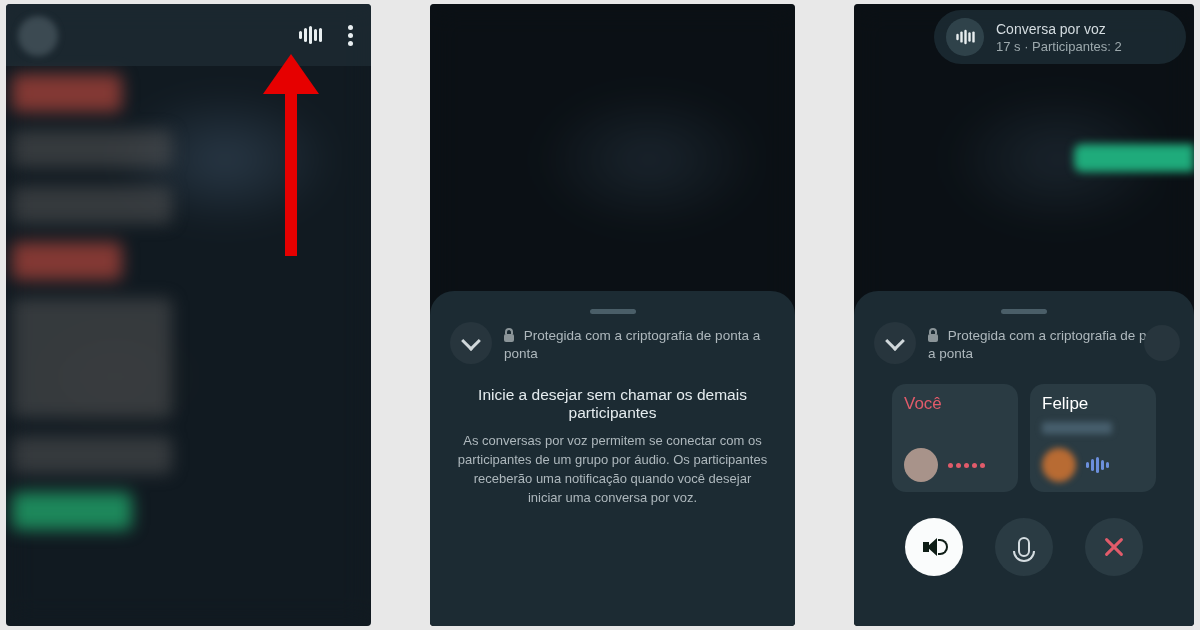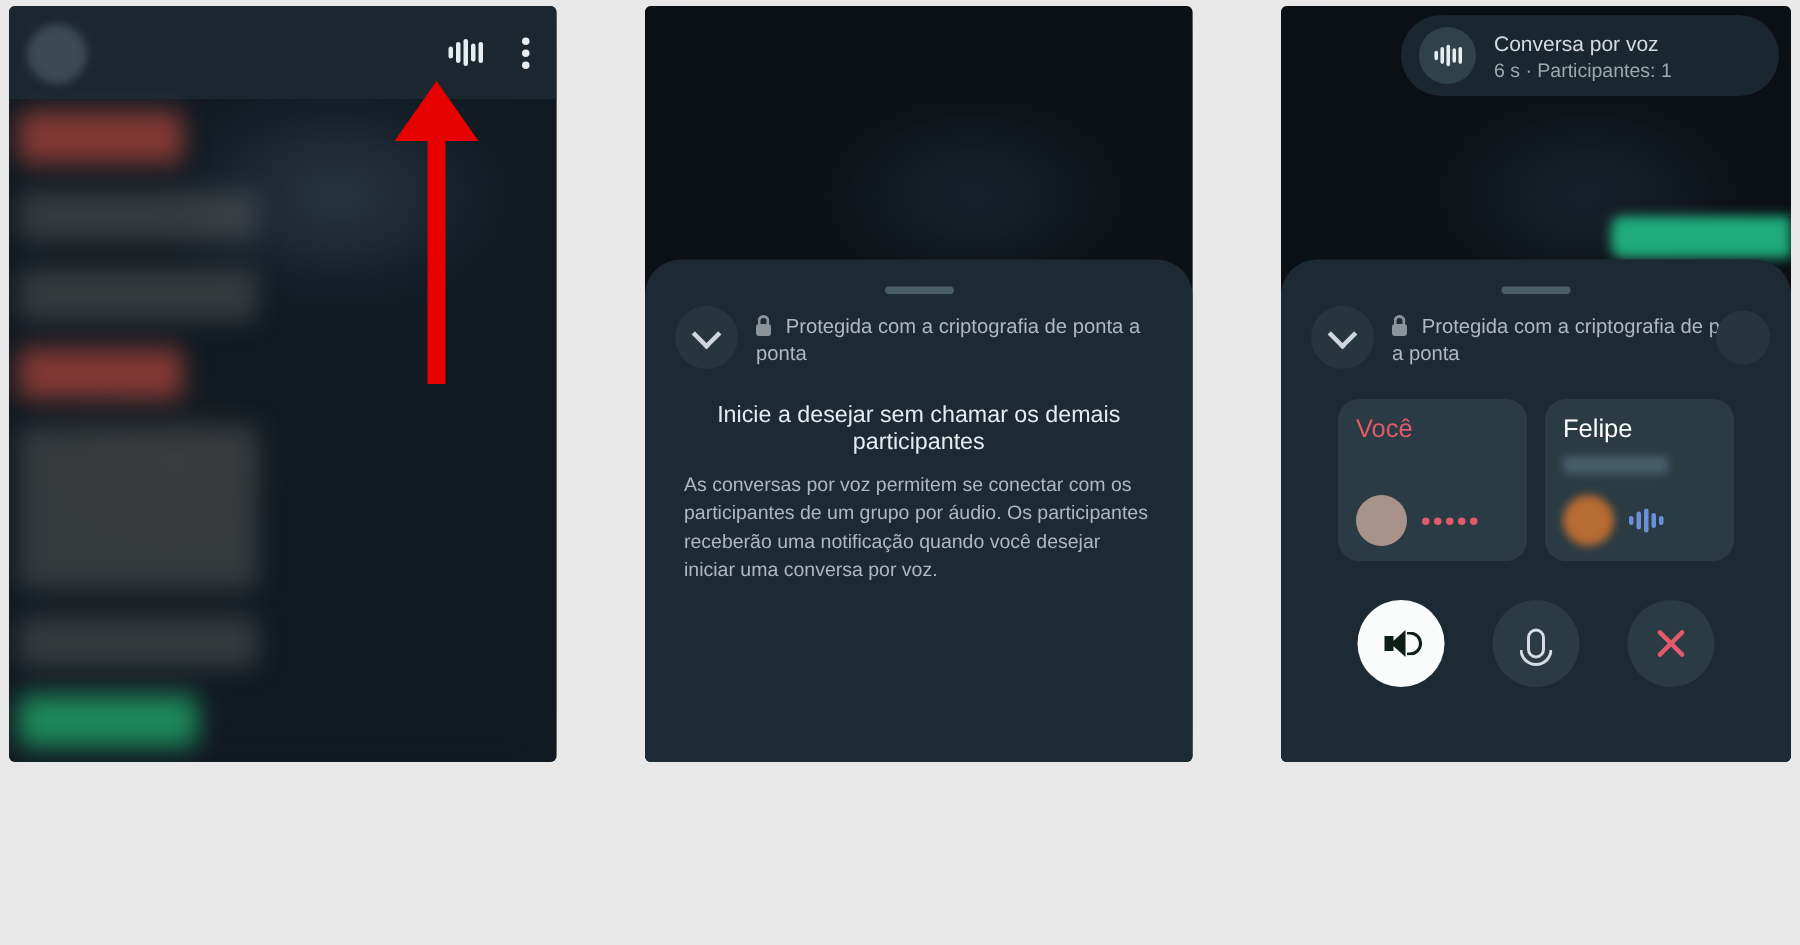--- a/index.html
+++ b/index.html
@@ -8,21 +8,21 @@
     height: 630px;
     background: #e8e8e8;
     font-family: -apple-system, Helvetica, Arial, sans-serif;
     display: flex;
     justify-content: space-between;
     padding: 4px 6px;
     gap: 38px;
   }
   .phone {
     width: 365px;
-    height: 504px;
+    height: 622px;
     background: #111a21;
     border-radius: 4px;
     position: relative;
     overflow: hidden;
     flex-shrink: 0;
   }
   .phone.last { width: 340px; }
 
   
   .blurbg {
@@ -83,21 +83,21 @@
     width:42px;height:42px;border-radius:50%;background:#27353d;
     display:flex;align-items:center;justify-content:center;flex-shrink:0;cursor:pointer;
   }
   .chev { width:14px;height:14px;border-left:3px solid #d0d7da;border-bottom:3px solid #d0d7da;transform:rotate(-45deg);margin-top:-5px;}
   .lock-icon { display:inline-block; margin-right:6px; position:relative; top:2px;}
   .lock-body{width:10px;height:8px;background:#8b9599;border-radius:2px;display:block;}
   .lock-shackle{width:8px;height:6px;border:2px solid #8b9599;border-bottom:none;border-radius:6px 6px 0 0;display:block;margin:0 auto;}
 
   .sheet2 { height: 335px; }
   .sheet2 .headline { color:#e5ecef; font-size:15.5px; text-align:center; margin-top:22px; padding:0 20px; font-weight:500;}
-  .sheet2 .desc { font-size:13px; text-align:left; margin-top:10px; padding:0 6px; line-height:1.45;}
+  .sheet2 .desc { font-size:13px; text-align:center; margin-top:10px; padding:0 6px; line-height:1.45;}
   .start-btn-wrap{ position:relative; width:100%; margin-top:24px;}
   .start-btn{
     width:100%; height:50px; border-radius:26px; background:#1fab7b;
     display:flex; align-items:center; justify-content:center;
     color:#0e1d16; font-size:16px; font-weight:500; cursor:pointer;
   }
   .red-box{position:absolute; left:58px; right:50px; top:-8px; bottom:-10px; border:4px solid #e60000;}
 
   
   .voice-chip{
@@ -209,21 +209,21 @@
       <div class="waveform-icon" style="transform:scale(0.8)">
         <span class="wbar h1"></span>
           <span class="wbar h2"></span>
           <span class="wbar h3"></span>
           <span class="wbar h4"></span>
           <span class="wbar h2"></span>
       </div>
     </div>
     <div class="txt">
       <span class="title">Conversa por voz</span>
-      <span>6 s · Participantes: 1</span>
+      <span>17 s · Participantes: 2</span>
     </div>
   </div>
 
   <div class="sheet sheet3">
     <div class="handle"></div>
     <div class="sheet-row1" style="position:relative">
       <div class="chev-btn">
           <div class="chev"></div>
         </div>
       <div style="flex:1;padding-top:4px">

